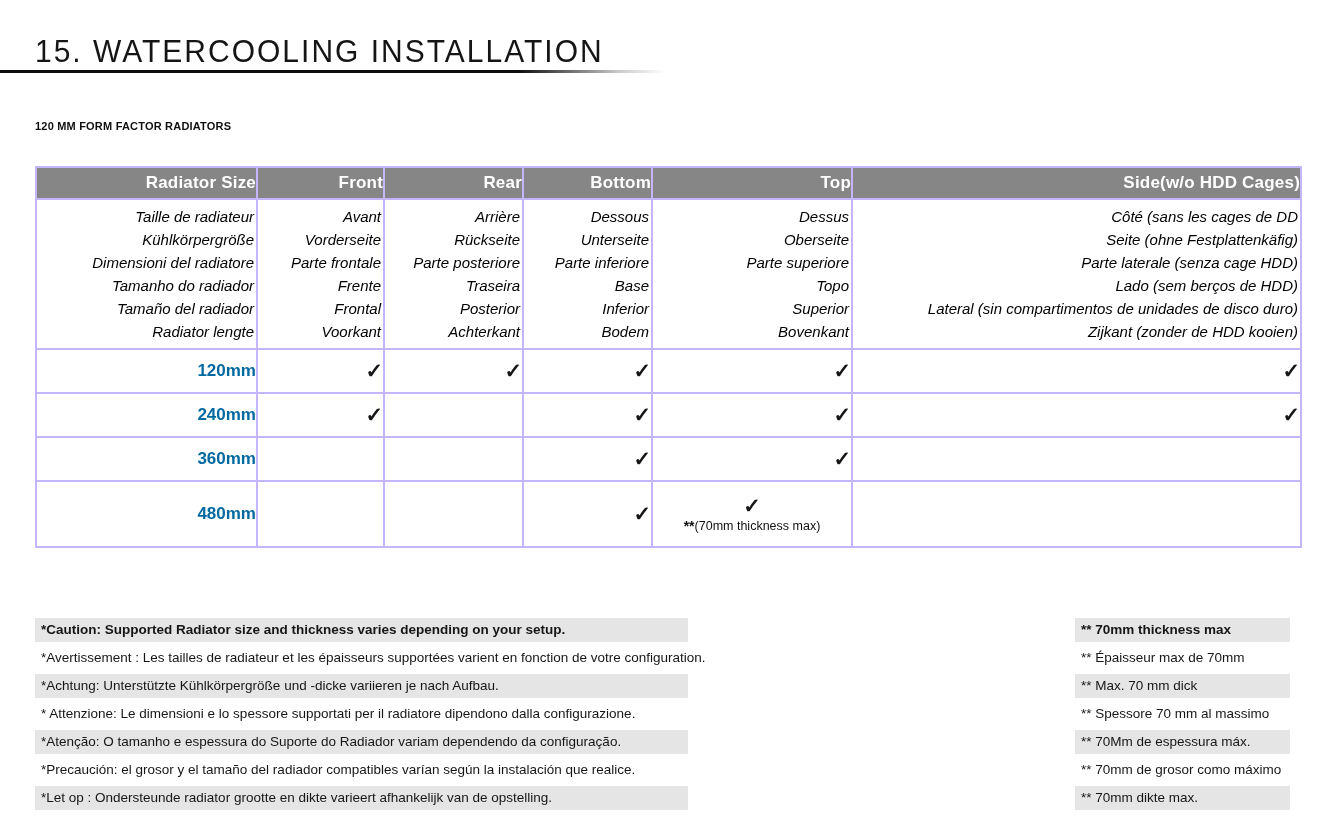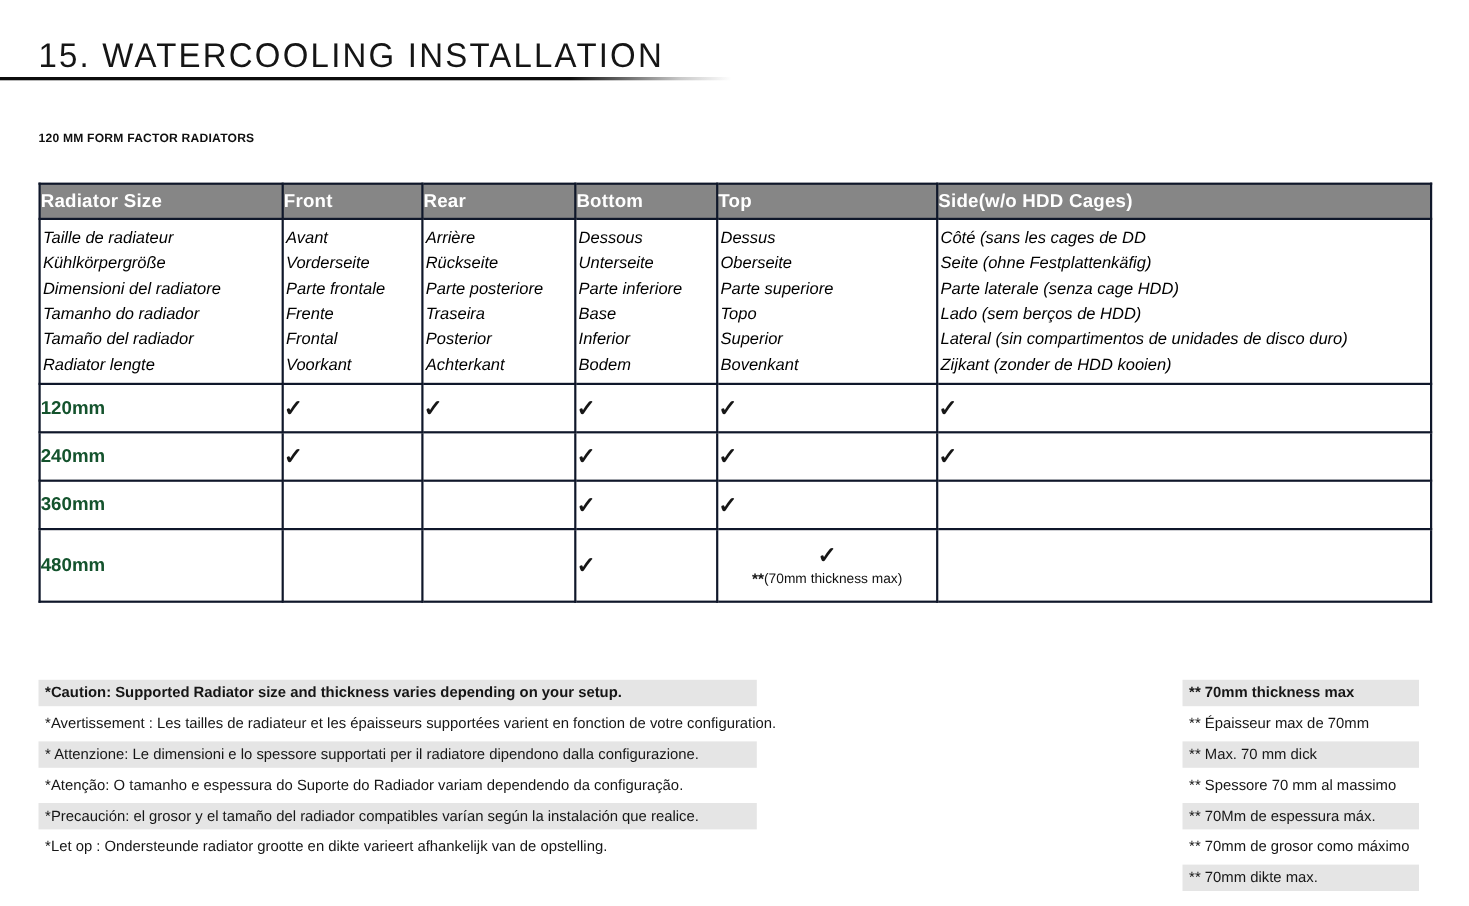--- a/index.html
+++ b/index.html
@@ -31,38 +31,38 @@
     letter-spacing:0.2px;
   }
 
   
   table.radiator{
     position:absolute;left:35px;top:138px;
     width:1265px;
     border-collapse:collapse;table-layout:fixed;
   }
   table.radiator th,table.radiator td{
-    border:2px solid #0f172a;
-    text-align:left;vertical-align:middle;
+    border:2px solid #c4b5fd;
+    text-align:right;vertical-align:middle;
     padding:0;
   }
   table.radiator thead th{
     background:#868686;color:#ffffff;
     font-size:17px;font-weight:bold;
     height:30px;letter-spacing:0.2px;
   }
   tr.translations td{
     font-style:italic;
     font-size:15px;line-height:23px;
     padding:5px 2px;
     white-space:pre-line;
     color:#000000;
   }
   tr.size-row td{height:42px;}
-  tr.size-row td.size-label{font-weight:bold;font-size:17px;color:#14532d;}
+  tr.size-row td.size-label{font-weight:bold;font-size:17px;color:#0369a1;}
   td.checkcell{font-weight:bold;font-size:21px;color:#161616;}
   tr.last-row td{height:64px;border-radius:28px;}
   .check-stack{display:flex;flex-direction:column;align-items:center;justify-content:center;height:100%;}
   .check-stack .check{font-weight:bold;font-size:21px;line-height:24px;color:#161616;}
   .cell-note{font-size:12.5px;font-weight:normal;color:#111;line-height:16px;white-space:nowrap;}
   .cell-note .stars{font-weight:bold;font-size:14px;vertical-align:-1px;}
 
   
   .notes-left{position:absolute;left:35px;top:590px;width:653px;}
   .notes-right{position:absolute;left:1075px;top:590px;width:215px;}
@@ -185,20 +185,21 @@
           </div>
         </td>
         <td class="checkcell"></td>
       </tr>
     </tbody>
   </table>
 
   <div class="notes-left">
     <div class="note-row">*Caution: Supported Radiator size and thickness varies depending on your setup.</div>
     <div class="note-row">*Avertissement :  Les tailles de radiateur et les épaisseurs supportées varient en fonction de votre configuration.</div>
+    <div class="note-row">*Achtung: Unterstützte Kühlkörpergröße und -dicke variieren je nach Aufbau.</div>
     <div class="note-row">* Attenzione: Le dimensioni e lo spessore supportati per il radiatore dipendono dalla configurazione.</div>
     <div class="note-row">*Atenção: O tamanho e espessura do Suporte do Radiador variam dependendo da configuração.</div>
     <div class="note-row">*Precaución: el grosor y el tamaño del radiador compatibles varían según la instalación que realice.</div>
     <div class="note-row">*Let op : Ondersteunde radiator grootte en dikte varieert afhankelijk van de opstelling.</div>
   </div>
 
   <div class="notes-right">
     <div class="note-row">** 70mm thickness max</div>
     <div class="note-row">** Épaisseur max de 70mm</div>
     <div class="note-row">** Max. 70 mm dick</div>

